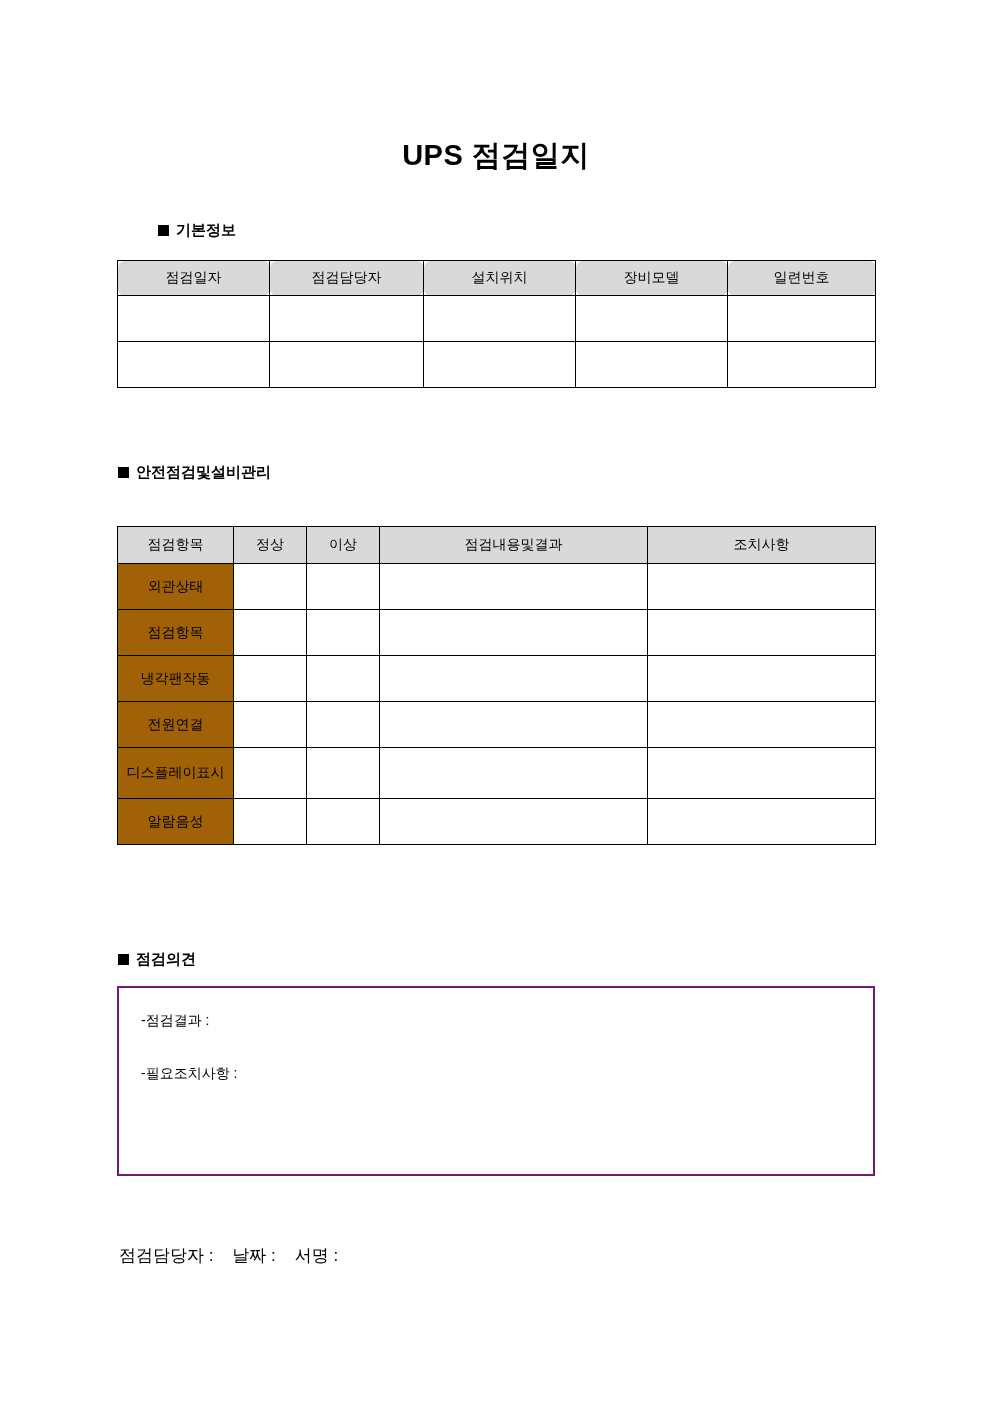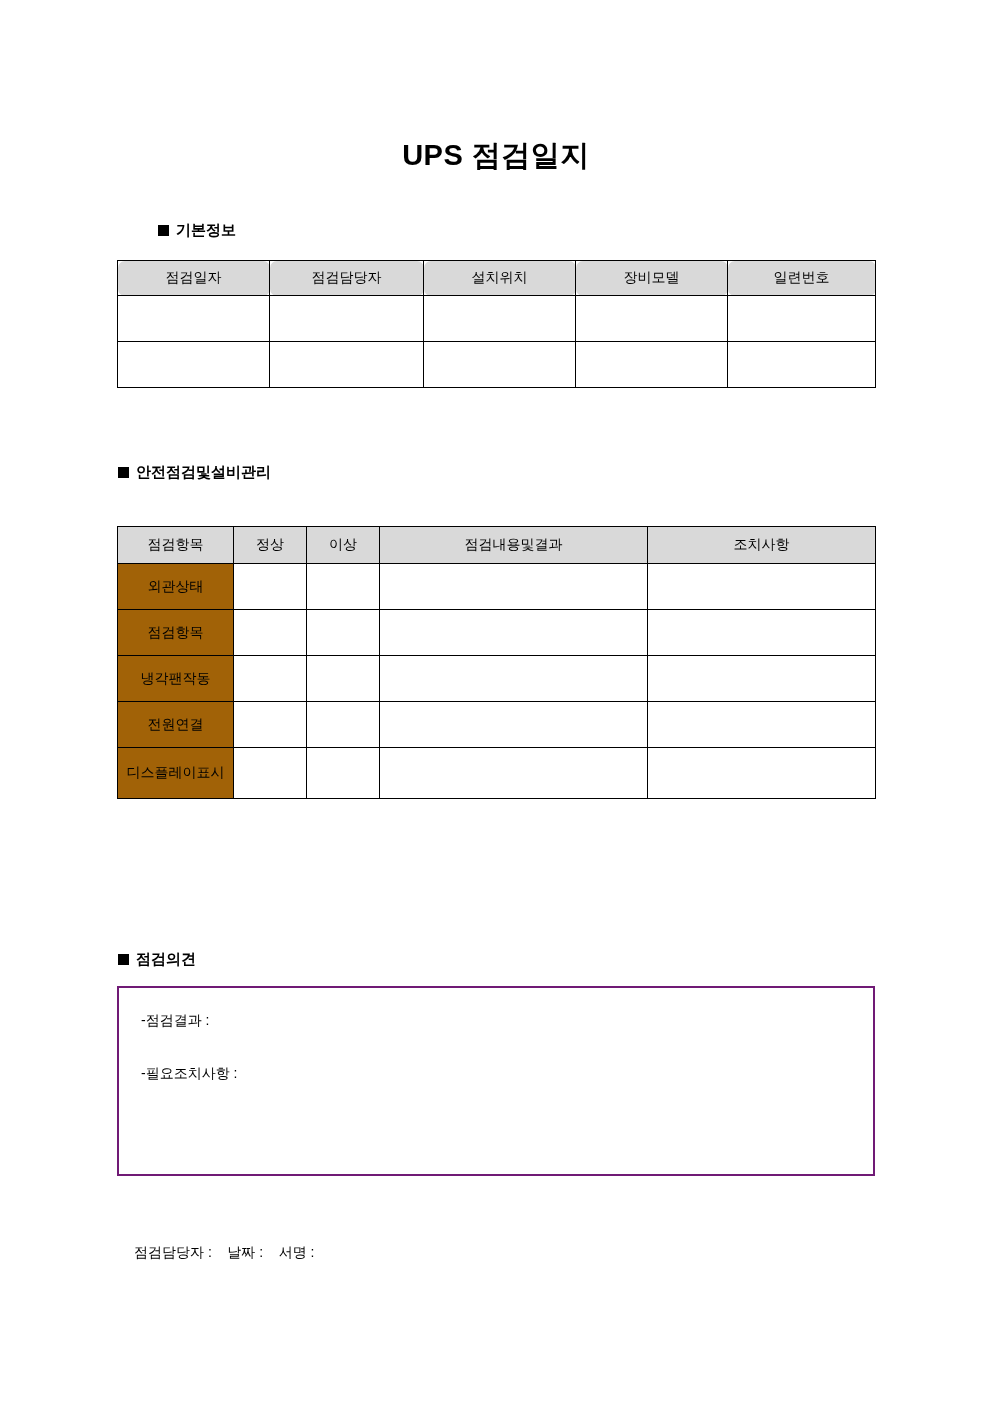--- a/index.html
+++ b/index.html
@@ -105,23 +105,23 @@
     padding: 24px 0 0 22px;
   }
   #opinion-box .opinion-line {
     font-size: 14px;
     margin-bottom: 35px;
     white-space: nowrap;
   }
 
   #signature-line {
     position: absolute;
-    left: 134px;
+    left: 119px;
     top: 1244px;
-    font-size: 14px;
+    font-size: 17px;
     white-space: pre;
   }
 </style>
 </head>
 <body>
 
 <div class="page">
 
   <div class="doc-title">UPS 점검일지</div>
 
@@ -218,20 +218,27 @@
       </tr>
 
       <tr class="item-tall">
         <td class="label-cell">디스플레이표시</td>
         <td></td>
         <td></td>
         <td></td>
         <td></td>
       </tr>
 
+      <tr class="item">
+        <td class="label-cell">알람음성</td>
+        <td></td>
+        <td></td>
+        <td></td>
+        <td></td>
+      </tr>
 
     </tbody>
   </table>
 
   <div class="section-heading heading-opinion">
     <span class="sq"></span>
     <span>점검의견</span>
   </div>
 
   <div id="opinion-box">

